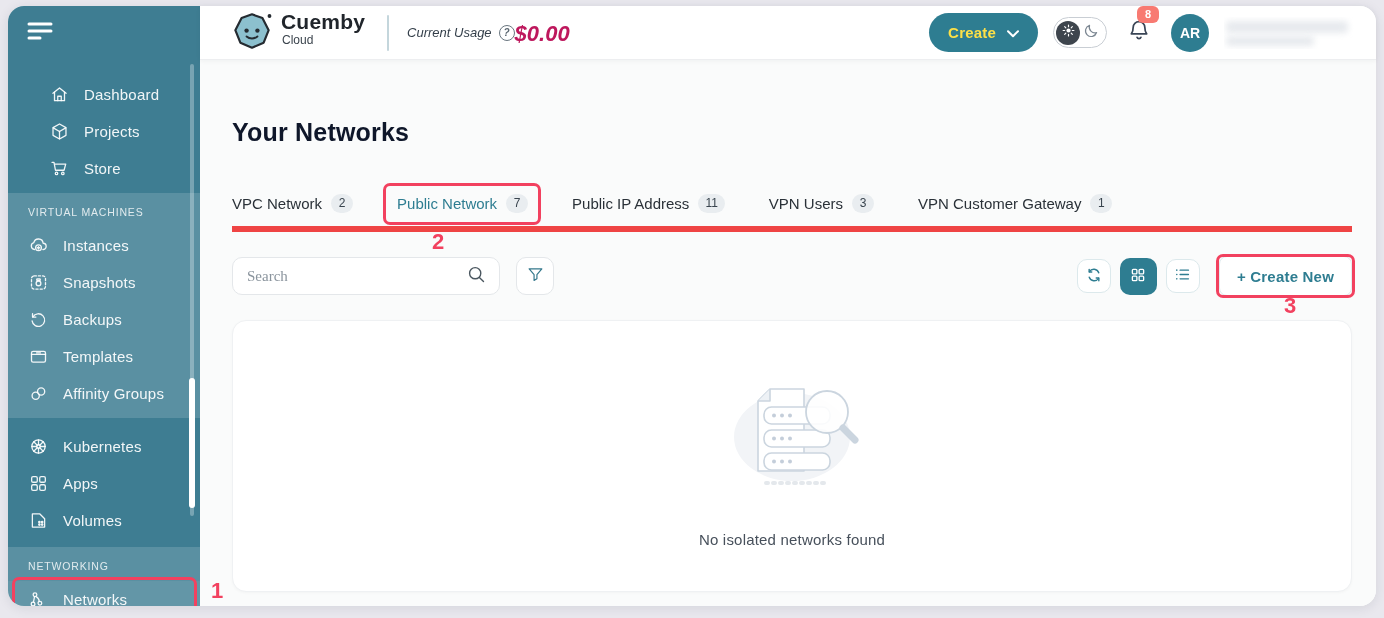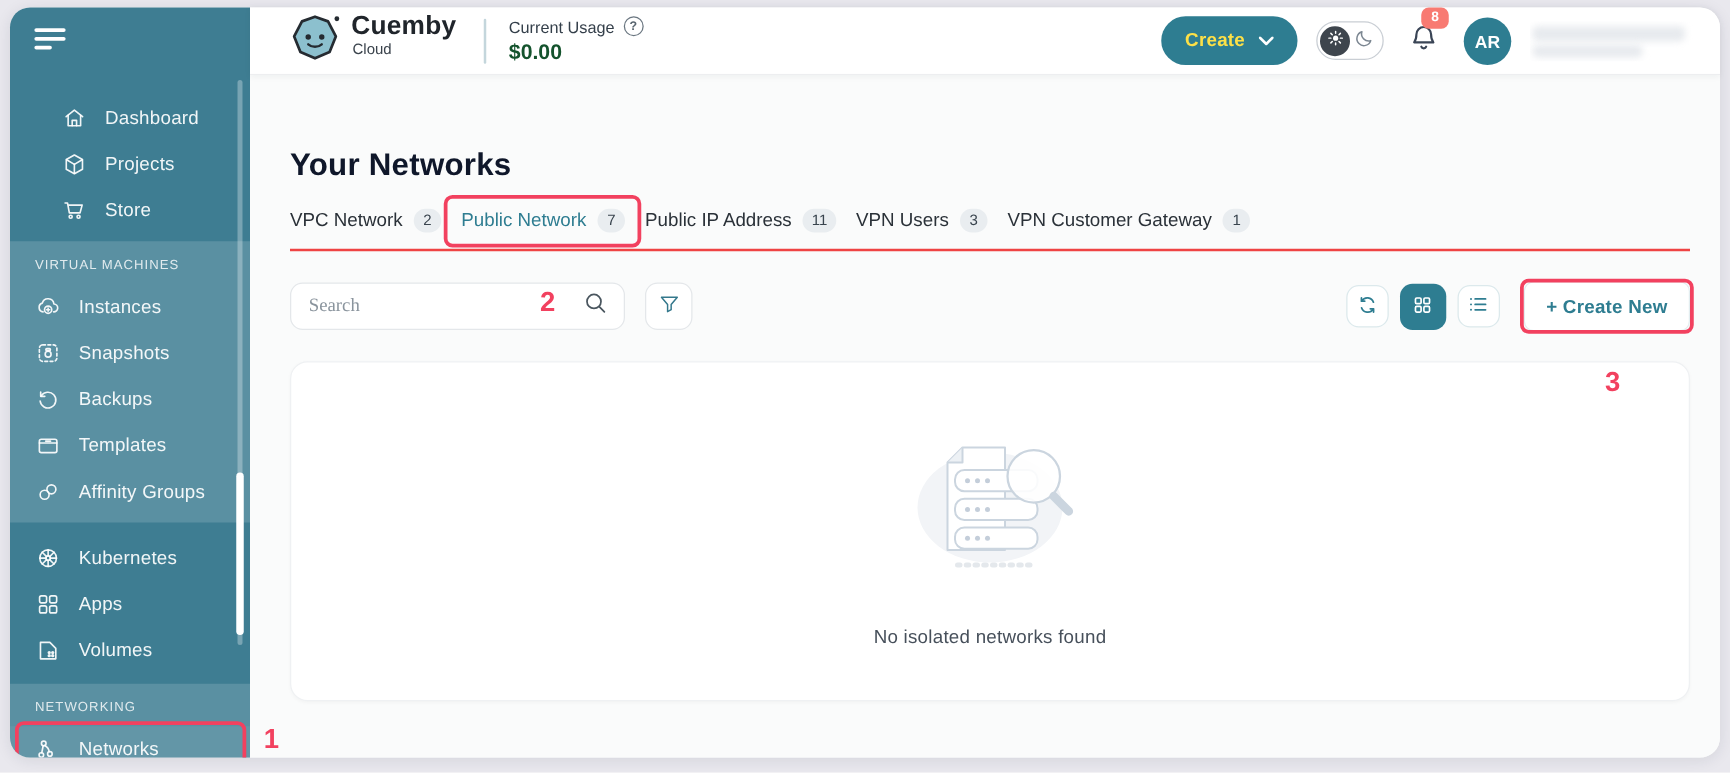--- a/index.html
+++ b/index.html
@@ -47,28 +47,28 @@
     height:54px; background:#fff; border-radius:0 16px 0 0;
     display:flex; align-items:center; padding:0 20px 0 32px;
     border-bottom:1px solid #EDEEF0; box-shadow:0 1px 5px rgba(20,30,40,.05);
     position:relative; z-index:2;
   }
   .logo { display:flex; align-items:flex-start; gap:9px; }
   .brand-text { display:flex; flex-direction:column; line-height:1; }
   .brand-name { font-size:21px; font-weight:700; color:#20252B; letter-spacing:.2px; }
   .brand-sub { font-size:12px; color:#3A434C; margin-top:2px; padding-left:1px; }
   .usage-divider { width:2px; height:36px; background:#C4D6DC; margin:0 18px 0 22px; border-radius:1px; }
-  .usage { display:flex; flex-direction:column; }
+  .usage { display:flex; flex-direction:row;font-style:italic; }
   .usage-top { display:flex; align-items:center; gap:7px; font-size:13px; color:#343F4A; }
   .help-circle {
     width:16px; height:16px; border:1.3px solid #6A7680; border-radius:50%;
     font-size:10px; font-weight:700; color:#5A6670;
     display:flex; align-items:center; justify-content:center; cursor:pointer;
   }
-  .usage-value { font-size:17px; font-weight:700; color:#14532d; margin-top:3px; }
+  .usage-value { font-size:22px; font-weight:700; color:#be185d; margin-top:3px; }
   .top-right { margin-left:auto; display:flex; align-items:center; gap:15px; }
   .create-btn {
     background:#2E7D91; color:#fde047; font-family:inherit; font-size:15px; font-weight:600;
     border:none; border-radius:21px; padding:0 19px; height:39px;
     display:flex; align-items:center; gap:11px; cursor:pointer; letter-spacing:.2px;
   }
   .theme-toggle {
     width:54px; height:31px; border:1.5px solid #C9CED4; border-radius:17px; background:#fff;
     display:flex; align-items:center; padding:2px; gap:3px; cursor:pointer;
   }
@@ -82,21 +82,21 @@
     width:38px; height:38px; border-radius:50%; background:#2E7D91; color:#fff;
     font-size:14px; font-weight:700; display:flex; align-items:center; justify-content:center; cursor:pointer;
   }
   .redacted-name { width:132px; height:32px; position:relative; overflow:hidden; }
   .redacted-name i { position:absolute; display:block; background:#E7EAEE; filter:blur(3px); border-radius:4px; }
   .redacted-name i:nth-child(1){ left:2px; top:4px; width:122px; height:12px; }
   .redacted-name i:nth-child(2){ left:2px; top:19px; width:88px; height:10px; }
   
   .content { flex:1; background:#FAFBFB; border-radius:0 0 16px 0; padding:0 24px 0 32px; position:relative; }
   .page-title { margin-top:58px; font-size:25px; font-weight:700; color:#0f172a; letter-spacing:.2px; }
-  .tabs { display:flex; align-items:center; gap:16px; margin-top:20px; padding-bottom:13px; border-bottom:2px solid #ef4444; }
+  .tabs { display:flex; align-items:center; gap:44px; margin-top:47px; padding-bottom:13px; border-bottom:6px solid #ef4444; }
   .tab { display:flex; align-items:center; gap:9px; font-size:15px; color:#2A3138; cursor:pointer; position:relative; }
   .tab.active { color:#2E7D91; }
   .tab-badge {
     background:#E9EDF0; color:#39444E; font-size:12px; font-weight:400;
     padding:3px 7px; min-width:22px; text-align:center; border-radius:10px; line-height:1.1;
   }
   .toolbar { margin-top:24px; display:flex; align-items:center; }
   .search-box {
     width:268px; height:38px; background:#fff; border:1px solid #E4E7EA; border-radius:10px;
     display:flex; align-items:center; padding:0 12px 0 14px;

